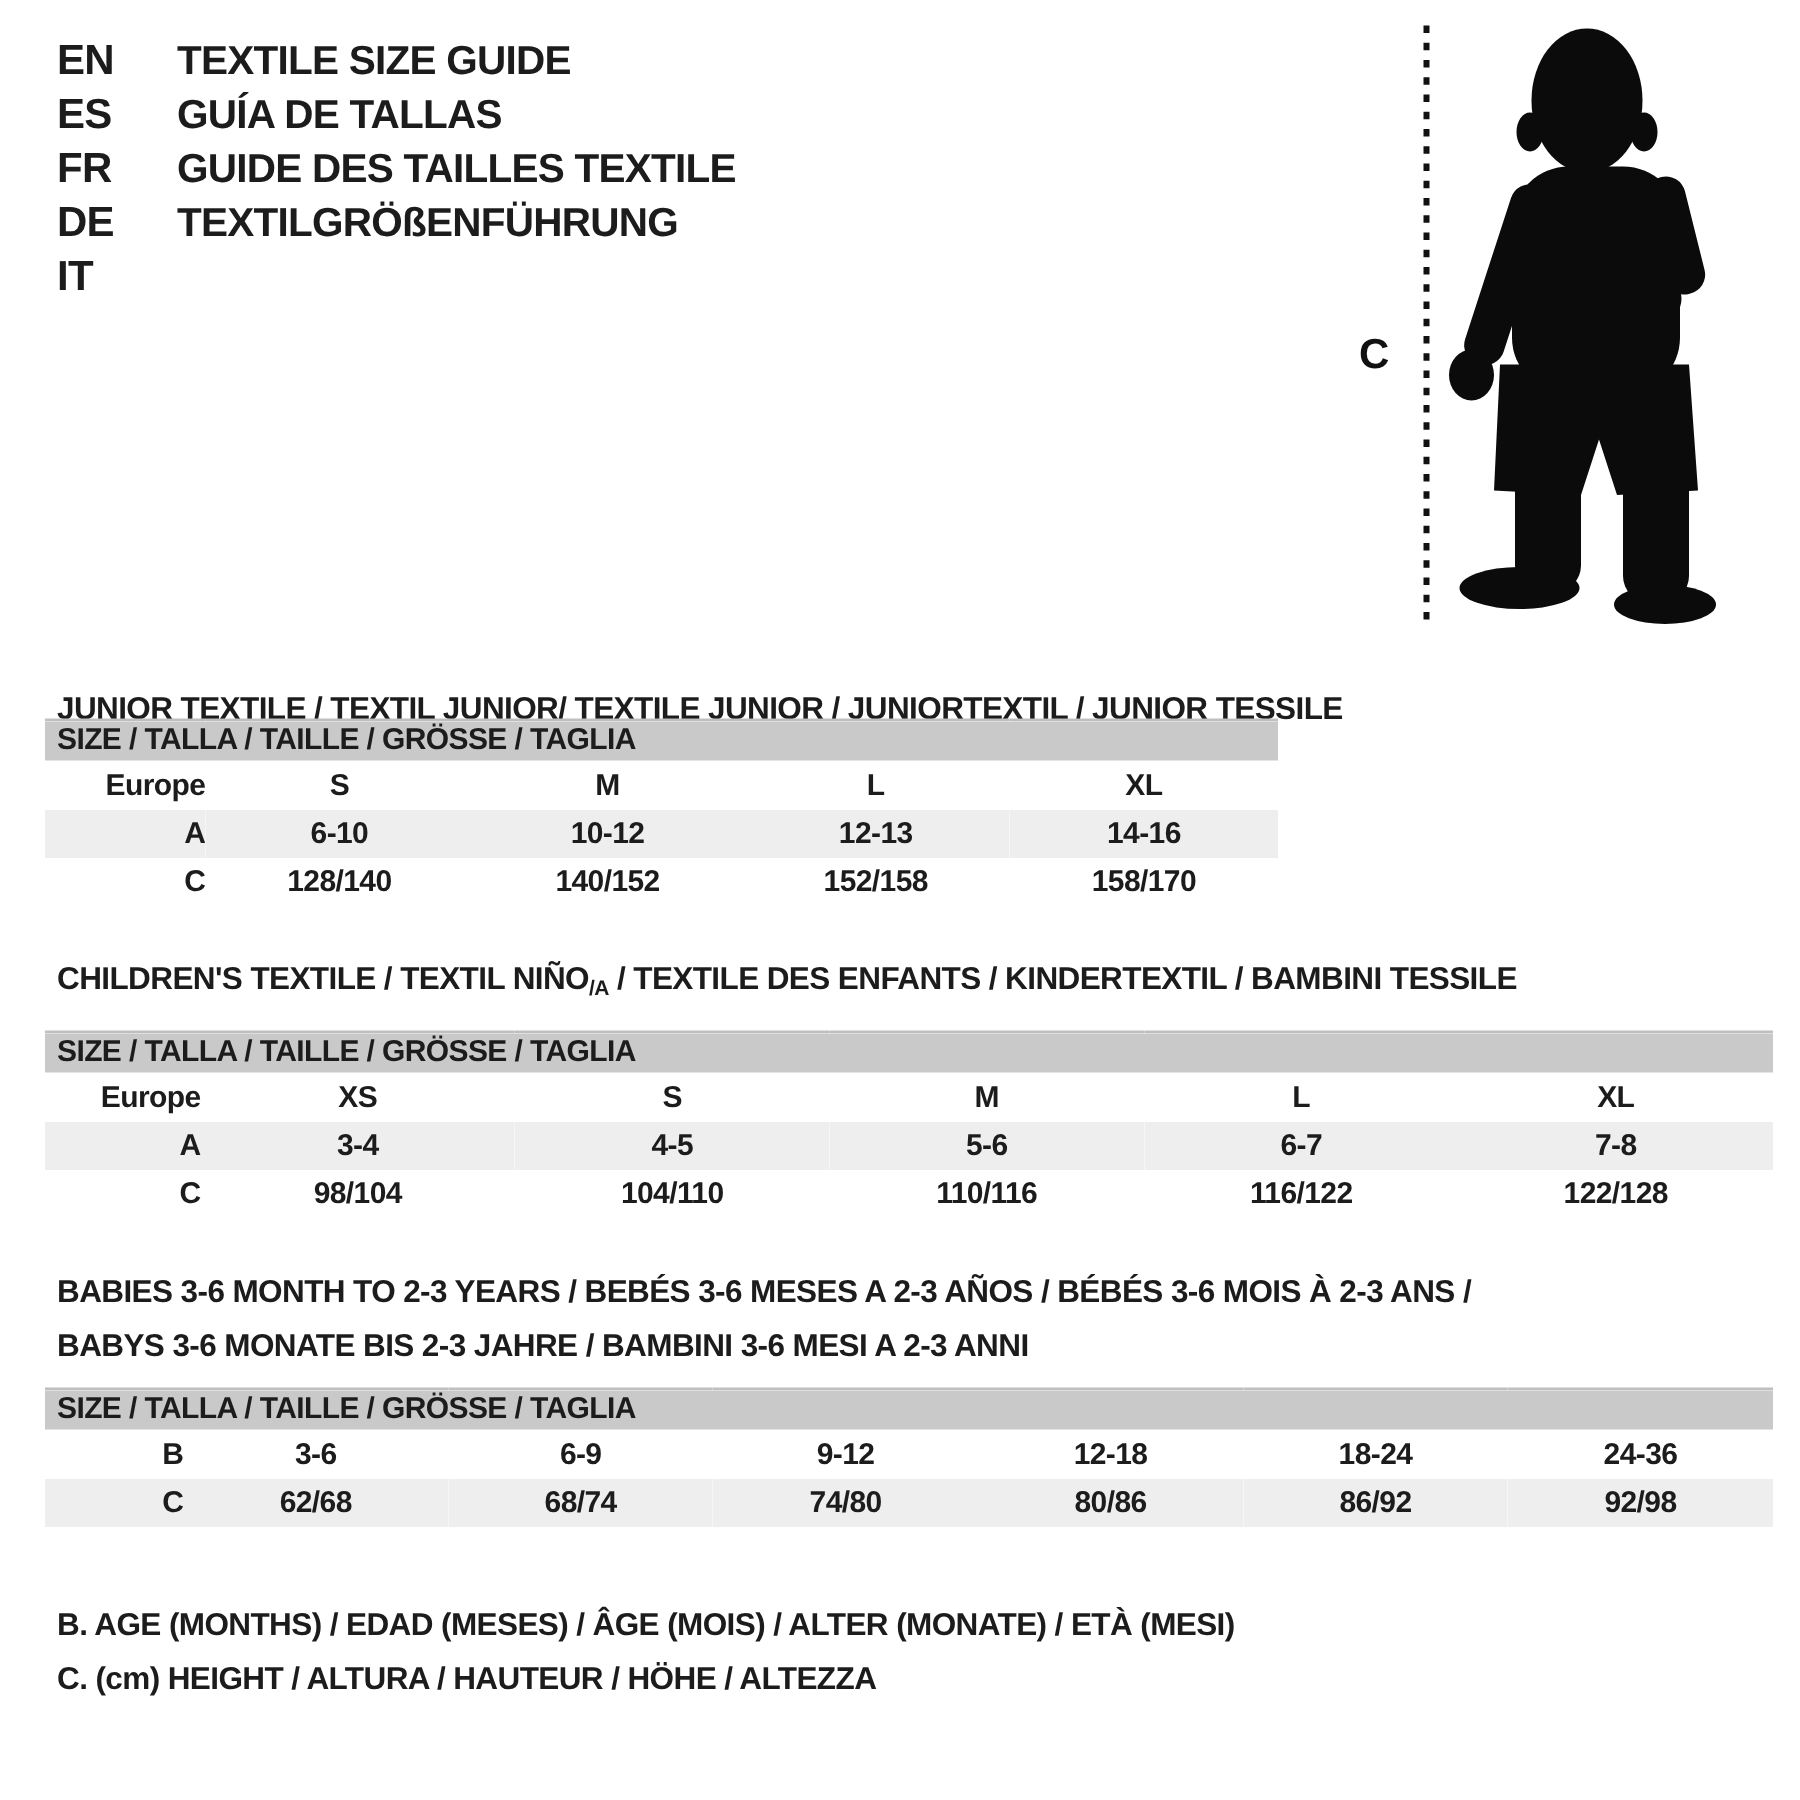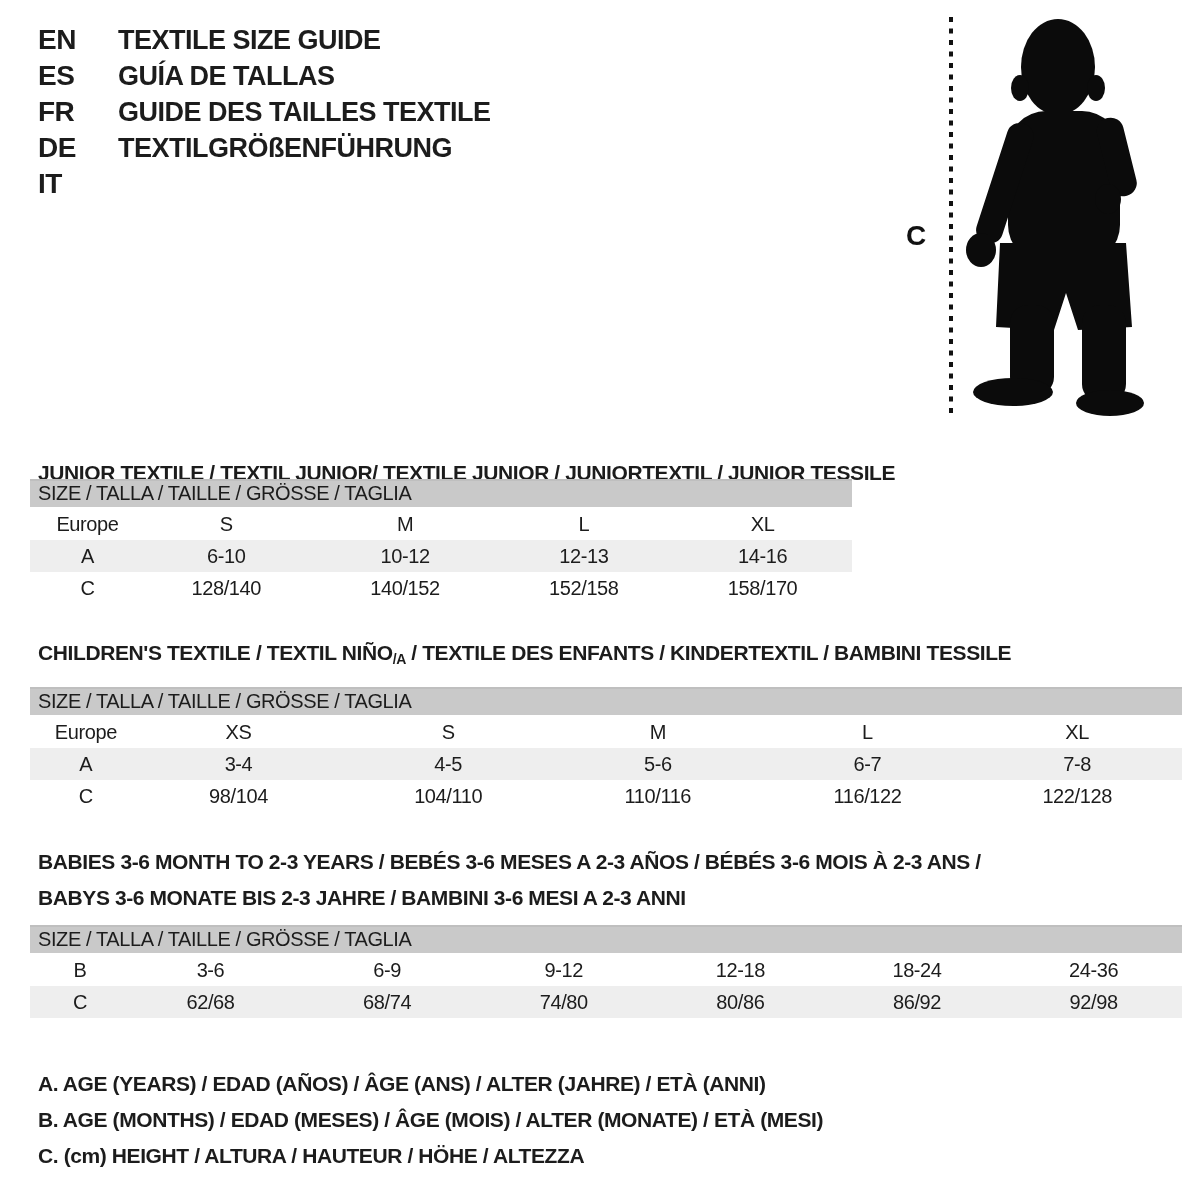--- a/index.html
+++ b/index.html
@@ -36,25 +36,25 @@
     font-size: 14px; vertical-align: -4px; font-weight: 700;
   }
   .two-line { line-height: 36px; }
 
   
   table.size-table {
     position: absolute; left: 30px;
     border-collapse: collapse; table-layout: fixed;
   }
   table.size-table td {
-    font-weight: 400; font-size: 20px; letter-spacing: -0.4px;
+    font-weight: 700; font-size: 20px; letter-spacing: -0.4px;
     text-align: center; height: 32px; vertical-align: middle;
     overflow: hidden; white-space: nowrap;
   }
-  table.size-table td.rowlabel { text-align: center; padding-left: 8px; margin-top: 28px; }
+  table.size-table td.rowlabel { text-align: right; padding-left: 8px; margin-top: 28px; }
   tr.size-bar td {
     background: #c9c9c9; text-align: left; padding-left: 8px;
     height: 28px; font-size: 20px;
     border-top: 2px solid #bfbfbf;
     border-bottom: 3px solid #ffffff;
   }
   tr.shade td { background: #eeeeee; }
 
   #junior-table  { top: 479px; width: 822px; }
   #children-table{ top: 687px; width: 1152px; }
@@ -241,18 +241,17 @@
       <td>68/74</td>
       <td>74/80</td>
       <td>80/86</td>
       <td>86/92</td>
       <td>92/98</td>
     </tr>
   </tbody>
     </table>
 
   <div class="legend">
-    <div class="legend-row">A. AGE (YEARS) / EDAD (AÑOS) / ÂGE (ANS) / ALTER (JAHRE) / ETÀ (ANNI)</div>
     <div class="legend-row">B. AGE (MONTHS) / EDAD (MESES) / ÂGE (MOIS) / ALTER (MONATE) / ETÀ (MESI)</div>
     <div class="legend-row">C. (cm) HEIGHT / ALTURA / HAUTEUR / HÖHE / ALTEZZA</div>
   </div>
 
 </div>
 
 </body></html>

